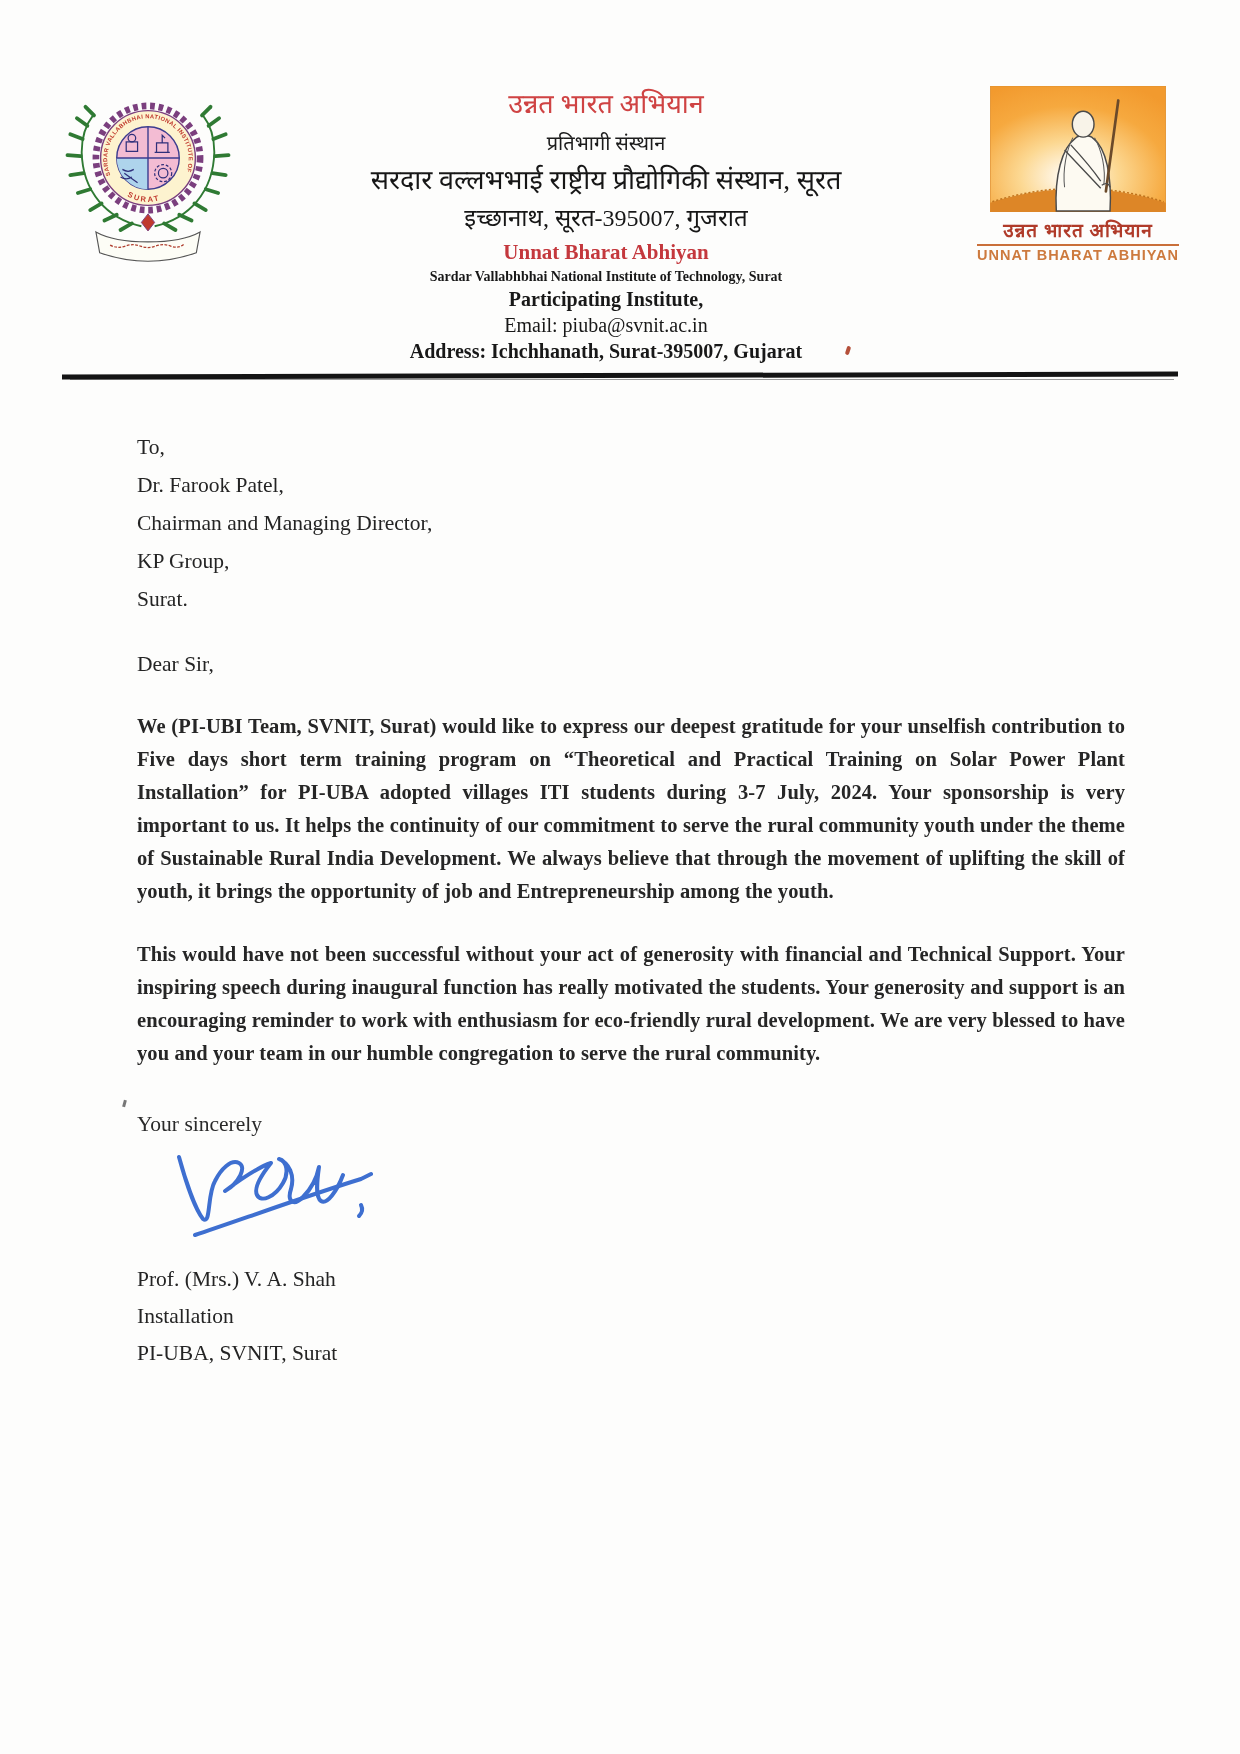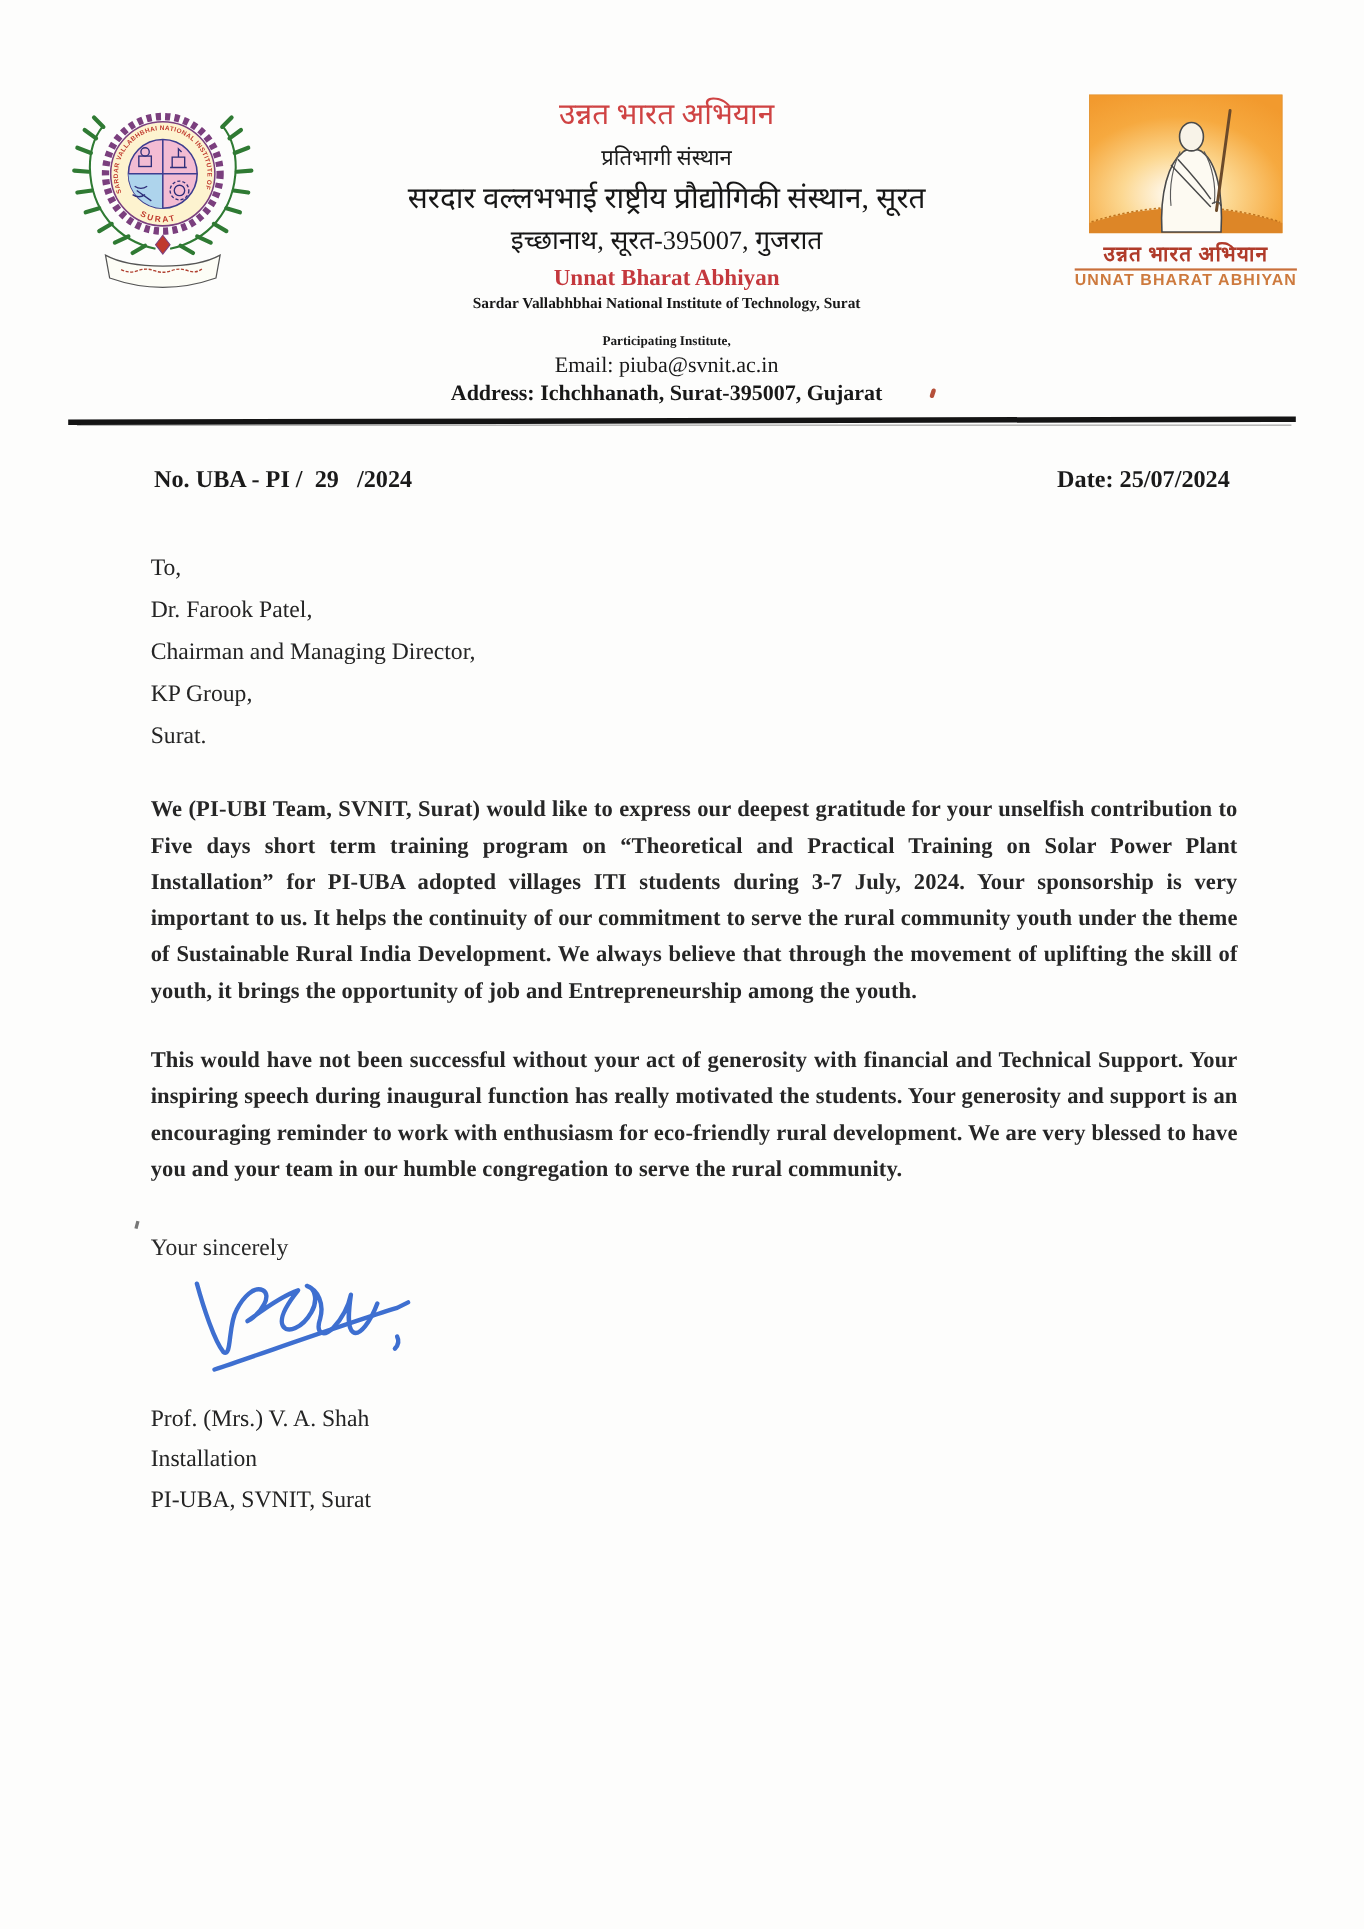--- a/index.html
+++ b/index.html
@@ -12,21 +12,21 @@
   .header { display:flex; align-items:flex-start; padding:82px 56px 0 58px; }
   .seal-wrap { width:182px; flex:0 0 182px; }
   .uba-wrap { width:212px; flex:0 0 212px; display:flex; flex-direction:column; align-items:center; margin-top:4px; }
   .center-block { flex:1; text-align:center; padding-top:2px; }
   .hi1 { font-size:27px; color:#cf4343; font-family:"Liberation Serif", serif; }
   .hi2 { font-size:20px; color:#1c1c1c; margin-top:8px; }
   .hi3 { font-size:27px; color:#161616; margin-top:4px; }
   .hi4 { font-size:24px; color:#161616; margin-top:3px; }
   .en-red  { font-size:21px; font-weight:bold; color:#c4383d; margin-top:7px; }
   .en-org  { font-size:14px; font-weight:bold; color:#181818; margin-top:4px; }
-  .en-sub  { font-size:12px; font-weight:bold; color:#181818; margin-top:18px; }
+  .en-sub  { font-size:20px; font-weight:bold; color:#181818; margin-top:3px; }
   .en-mail { font-size:20px; font-weight:normal; color:#181818; margin-top:3px; }
   .en-addr { font-size:20px; font-weight:bold; color:#181818; margin-top:3px; position:relative; display:inline-block; }
   .red-tick { position:absolute; right:-48px; top:6px; width:4px; height:9px; background:#b5503a; transform:rotate(18deg); border-radius:2px; }
   .uba-hindi { font-size:19px; font-weight:bold; color:#b03b2a; margin-top:5px; letter-spacing:1px; }
   .uba-english { font-size:14.5px; font-weight:bold; color:#cd7a3e; letter-spacing:1px; border-top:2px solid #c96f3a; padding-top:1px; margin-top:1px; font-family:"Liberation Sans", sans-serif; }
   
   .rule { margin:10px 62px 0 62px; height:5px; background:#141414; transform:rotate(-0.15deg); }
   .rule2 { margin:1px 66px 0 70px; height:1px; background:#9a9a9a; }
   
   .ref-row { display:flex; justify-content:space-between; padding:36px 122px 0 140px;
@@ -149,35 +149,32 @@
         <path d="M108,96 q6,-4 8,2" fill="none" stroke="#4a4a4a" stroke-width="1.2"></path>
       </svg>
       <div class="uba-hindi">उन्नत भारत अभियान</div>
       <div class="uba-english">UNNAT BHARAT ABHIYAN</div>
     </div>
   </div>
 
   <div class="rule"></div>
   <div class="rule2"></div>
 
-  <div class="ref-row">
-    <span class="ref-no">No. UBA - PI /  29   /2024</span>
-    <span>Date: 25/07/2024</span>
-  </div>
 
   <div class="letter-body">
 
     <div class="recipient">
       <div>To,</div>
       <div>Dr. Farook Patel,</div>
       <div>Chairman and Managing Director,</div>
       <div>KP Group,</div>
       <div>Surat.</div>
     </div>
 
+    <div class="salutation">Dear Sir,</div>
 
     <p class="para">We (PI-UBI Team, SVNIT, Surat) would like to express our deepest gratitude for your unselfish contribution to Five days short term training program on “Theoretical and Practical Training on Solar Power Plant Installation” for PI-UBA adopted villages ITI students during 3-7 July, 2024. Your sponsorship is very important to us. It helps the continuity of our commitment to serve the rural community youth under the theme of Sustainable Rural India Development. We always believe that through the movement of uplifting the skill of youth, it brings the opportunity of job and Entrepreneurship among the youth.</p>
     <p class="para">This would have not been successful without your act of generosity with financial and Technical Support. Your inspiring speech during inaugural function has really motivated the students. Your generosity and support is an encouraging reminder to work with enthusiasm for eco-friendly rural development. We are very blessed to have you and your team in our humble congregation to serve the rural community.</p>
 
     <div class="valediction">Your sincerely</div>
 
     <div class="signature-zone">
       <svg width="250" height="112" viewBox="0 0 250 112">
         <g fill="none" stroke="#3e6fd0" stroke-width="4" stroke-linecap="round" stroke-linejoin="round">
           <path d="M14,14 C20,36 30,66 38,76 C46,82 42,52 50,38 C56,26 66,16 74,20 C82,24 74,40 60,48 C76,36 94,24 106,20 C98,30 88,44 92,52 C96,60 110,54 118,40 C124,30 122,18 114,16 C124,20 130,32 126,46 C122,58 128,64 138,54 C146,46 152,34 154,24 C152,38 150,54 156,58 C162,62 172,48 178,32"></path>

